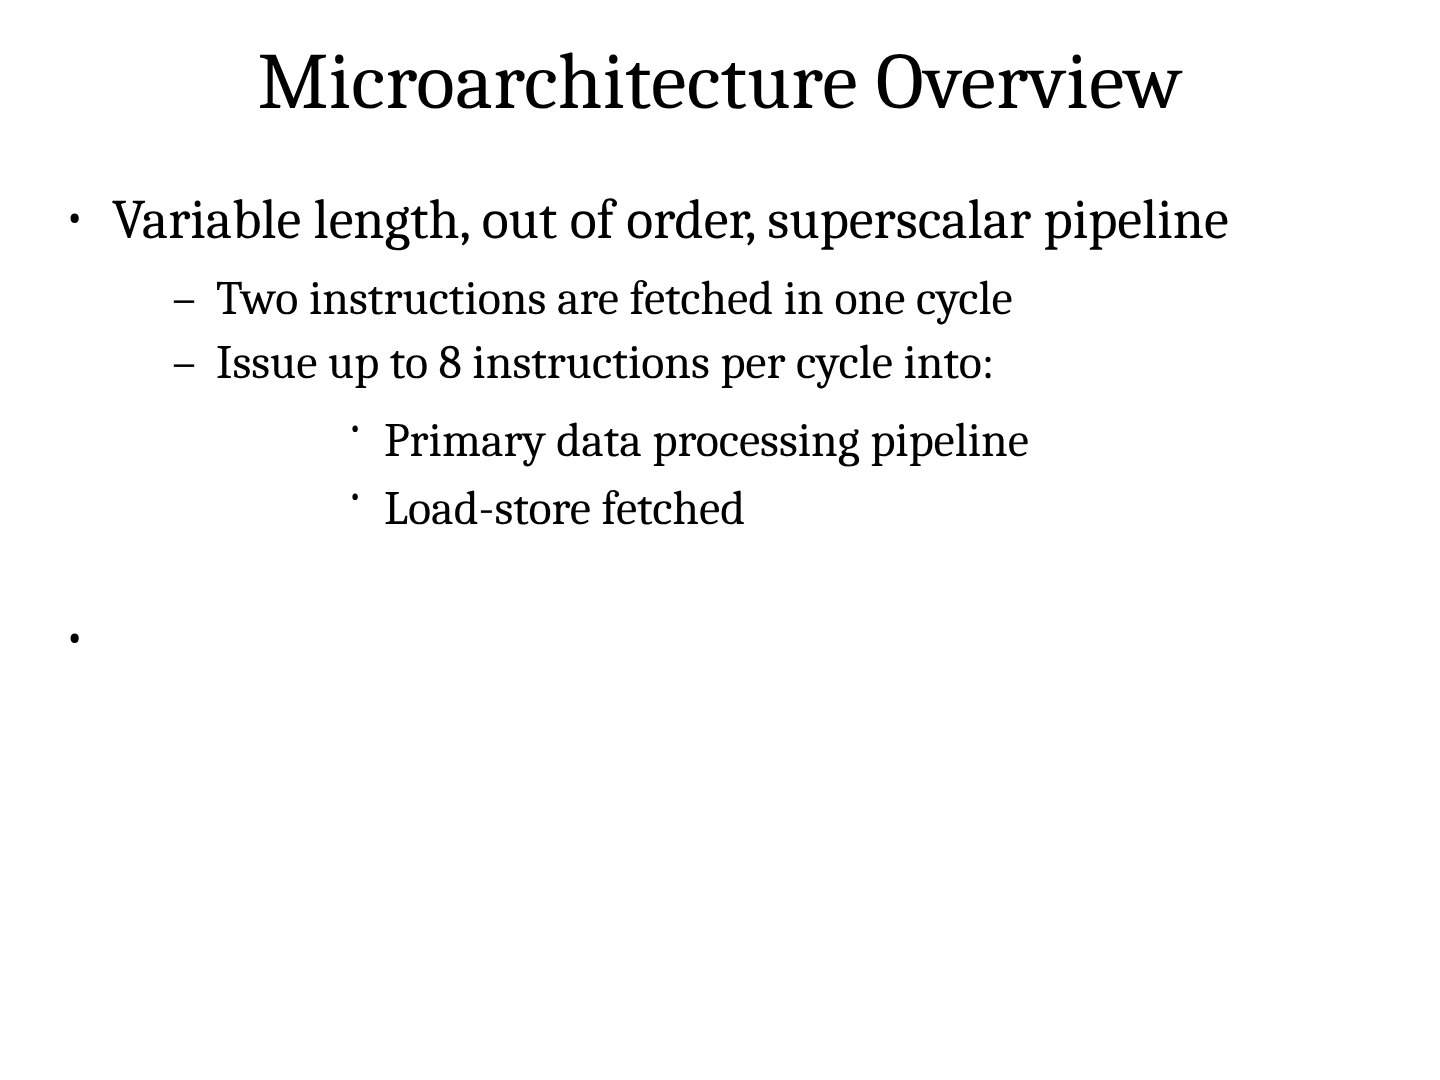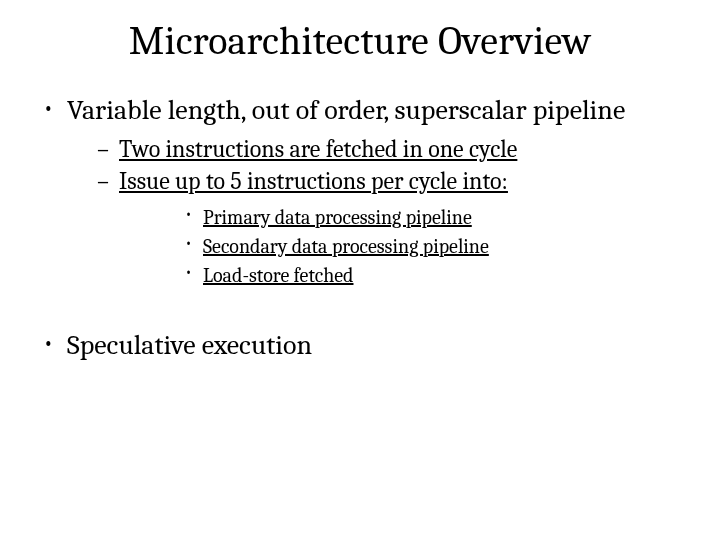--- a/index.html
+++ b/index.html
@@ -19,21 +19,21 @@
   }
   .title {
     text-align: center;
     font-size: 40px;
     font-weight: 400;
     margin: 0 0 30px 0;
     letter-spacing: 0.2px;
   }
   ul.level1 {
     list-style: none;
-    margin: 11px;
+    margin: 0;
     padding: 0;
   }
   ul.level1 > li {
     font-size: 28px;
     line-height: 1.2;
     margin-bottom: 6px;
     padding-left: 26px;
     position: relative;
   }
   ul.level1 > li::before {
@@ -47,36 +47,35 @@
     list-style: none;
     margin: 6px 0 4px 0;
     padding: 0;
   }
   ul.level2 > li {
     font-size: 24px;
     line-height: 1.25;
     padding-left: 52px;
     position: relative;
     margin-bottom: 2px;
-    text-decoration: underline;
   }
   ul.level2 > li::before {
     content: "–";
     position: absolute;
     left: 30px;
     top: 0;
     font-size: 24px;
   }
   ul.level3 {
     list-style: none;
     margin: 8px 0 10px 0;
     padding: 0;
   }
   ul.level3 > li {
-    font-size: 20px;
+    font-size: 24px;
     line-height: 1.35;
     padding-left: 84px;
     position: relative;
     margin-bottom: 2px;
   }
   ul.level3 > li::before {
     content: "•";
     position: absolute;
     left: 66px;
     top: 0;
@@ -93,37 +92,33 @@
   <h1 class="title">Microarchitecture Overview</h1>
 
   <ul class="level1">
     <li>
       <span>Variable length, out of order, superscalar pipeline</span>
       <ul class="level2">
         <li>
           <span>Two instructions are fetched in one cycle</span>
         </li>
         <li>
-          <span>Issue up to 5 instructions per cycle into:</span>
+          <span>Issue up to 8 instructions per cycle into:</span>
           <ul class="level3">
             <li>
               <span>Primary data processing pipeline</span>
-            </li>
-            <li>
-              <span>Secondary data processing pipeline</span>
             </li>
             <li>
               <span>Load-store fetched</span>
             </li>
           </ul>
         </li>
       </ul>
     </li>
   </ul>
 
   <div class="gap"></div>
 
   <ul class="level1">
     <li>
-      <span>Speculative execution</span>
     </li>
   </ul>
 </div>
 
 </body></html>

